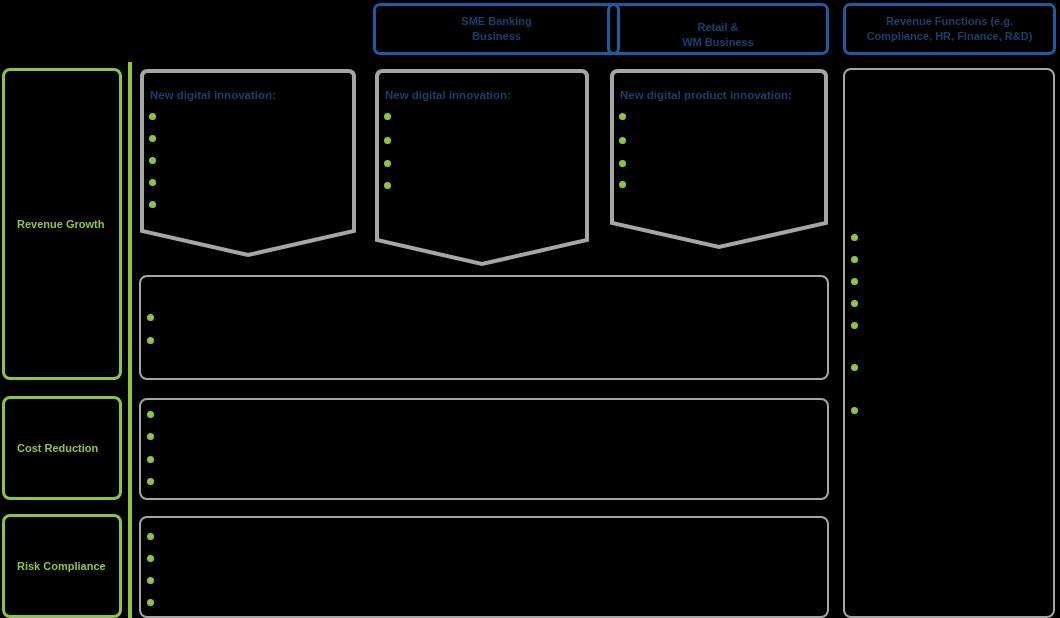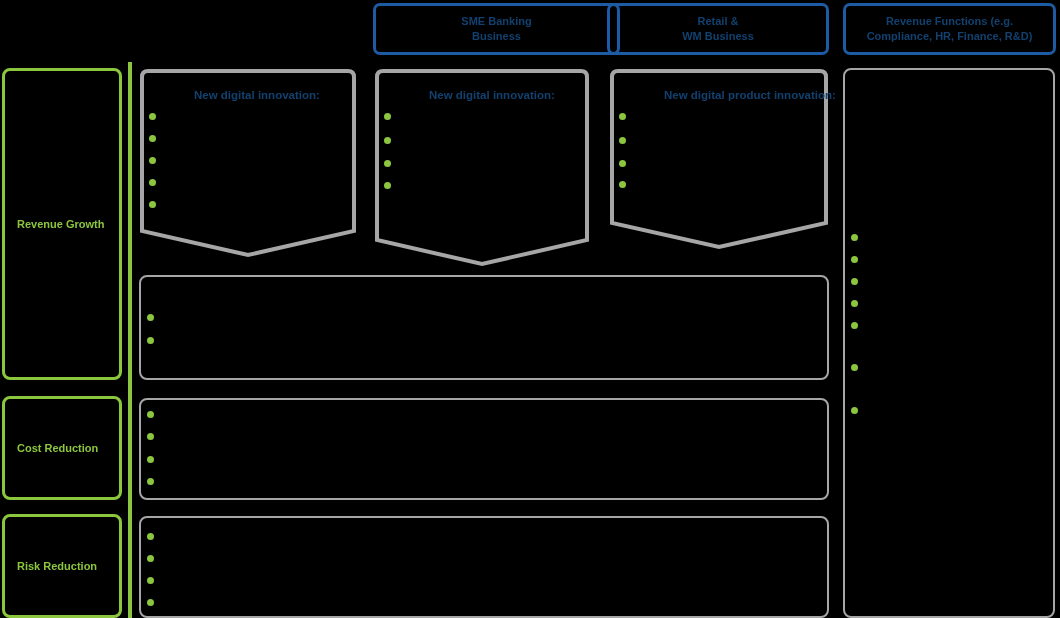--- a/index.html
+++ b/index.html
@@ -70,21 +70,20 @@
     background: transparent;
   }
   .box.chev svg { display: block; width: 100%; height: 100%; }
 
   .box-title {
     position: absolute;
     color: #12416f;
     font-weight: bold;
     font-size: 11.5px;
     white-space: nowrap;
-    margin-left: 44px;
   }
 
   .bullet {
     position: absolute;
     width: 7px;
     height: 7px;
     border-radius: 50%;
     background: #8cc63e;
   }
   .bullet-text {
@@ -98,40 +97,40 @@
 <body style="background: rgb(0, 0, 0);">
 
 <div id="canvas" style="--blue: #1d5ba4; --green: #8cc63e; --grey: #a6a6a6; background: rgb(0, 0, 0);">
 
 
   <div class="col-header" style="left:373px; top:3px; width:247px; height:52px;">
     <span class="ln">SME Banking</span>
     <span class="ln">Business</span>
   </div>
 
-  <div class="col-header" style="left:607px; top:3px; width:222px; height:52px;">
+  <div class="col-header" style="left:607px; top:3px; width:222px; height:52px;justify-content:flex-end;">
     <span class="ln">Retail &amp;</span>
     <span class="ln">WM Business</span>
   </div>
 
   <div class="col-header" style="left:843px; top:3px; width:213px; height:52px;">
     <span class="ln">Revenue Functions (e.g.</span>
     <span class="ln">Compliance, HR, Finance, R&amp;D)</span>
   </div>
 
   <div class="obj-pill" style="top:68px; width:120px; height:312px;">
     <span>Revenue Growth</span>
   </div>
 
   <div class="obj-pill" style="top:396px; width:120px; height:104px;">
     <span>Cost Reduction</span>
   </div>
 
   <div class="obj-pill" style="top:514px; width:120px; height:104px;">
-    <span>Risk Reduction</span>
+    <span>Risk Compliance</span>
   </div>
 
   <div class="green-rail" style="left:128px; top:62px; height:556px;"></div>
 
   <div class="box chev" style="left:139px; top:68px; width:218px; height:190px;">
     <svg viewBox="0 0 218 190" preserveAspectRatio="none">
       <path d="M3,9 Q3,3 9,3 L209,3 Q215,3 215,9 L215,163 L109,187 L3,163 Z" fill="none" stroke="#a6a6a6" stroke-width="4"></path>
     </svg>
   </div>
   <div class="box-title" style="left:150px; top:89px;">New digital innovation:</div>

